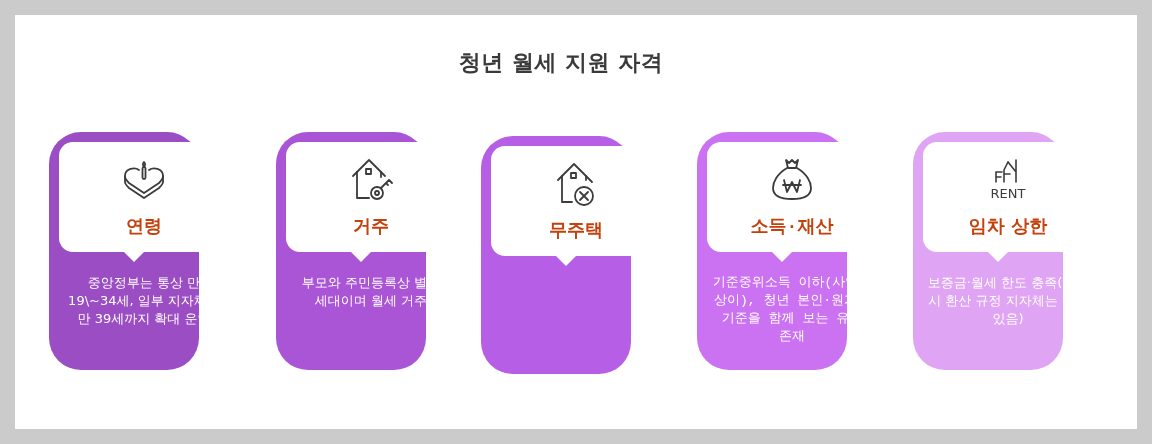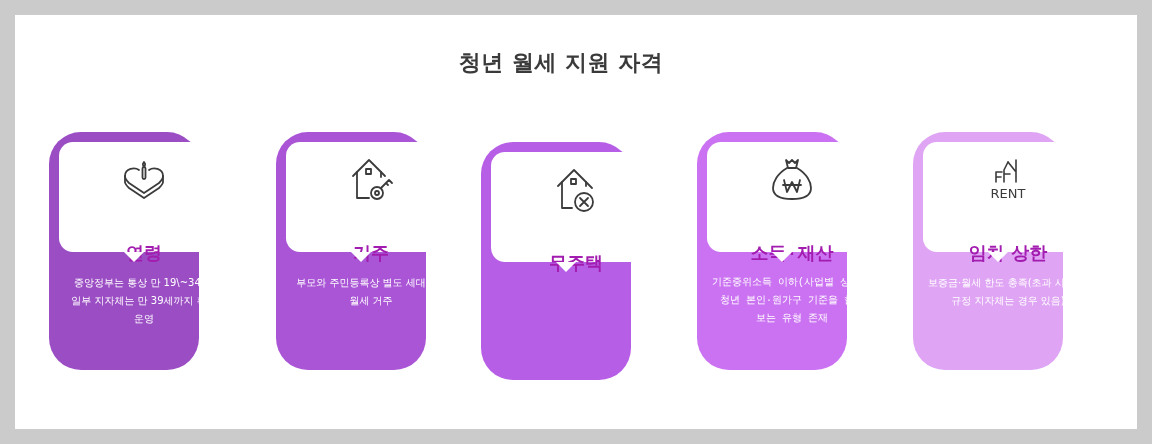--- a/index.html
+++ b/index.html
@@ -41,26 +41,25 @@
     }
     .icon {
       position: absolute; left: 50%; top: 12px;
       transform: translateX(-50%);
       width: 52px; height: 50px;
     }
     .icon svg { width: 52px; height: 50px; display: block; }
     .card-title {
       position: absolute; left: 0; top: 72px; width: 170px;
       text-align: center; font-size: 18px; font-weight: bold;
-      color: #a21caf;
-      margin-top: 27px;
+      color: #c2410c;
     }
     .desc {
       position: absolute; left: 14px; top: 142px; width: 162px;
-      text-align: center; font-size: 10px; line-height: 18px;
+      text-align: center; font-size: 13px; line-height: 18px;
       color: #ffffff; word-break: keep-all;
     }
   </style>
 </head>
 <body>
 
 <div class="canvas"></div>
 
 <div class="title">청년 월세 지원 자격</div>
 
@@ -92,21 +91,21 @@
         <circle cx="32" cy="39" r="2"></circle>
         <path d="M36 34 l8 -8 l3 3 M41 29 l2 2"></path>
       </svg>
     </div>
     <div class="card-title">거주</div>
   </div>
   <div class="pointer"></div>
   <div class="desc">부모와 주민등록상 별도 세대이며 월세 거주</div>
 </div>
 
-<div class="card" style="left:481px; top:142px; background:#b75ee6;">
+<div class="card" style="left:481px; top:136px; background:#b75ee6;">
   <div class="panel">
     <div class="icon">
       <svg viewBox="0 0 52 50" fill="none" stroke="#3b3b3b" stroke-width="1.8" stroke-linecap="round" stroke-linejoin="round">
         <path d="M8 22 L24 6 L42 24"></path>
         <path d="M36 18 v4"></path>
         <path d="M12 18 v26 h10"></path>
         <rect x="21" y="15" width="5" height="5"></rect>
         <circle cx="34" cy="38" r="9"></circle>
         <path d="M30 34 l8 8 M38 34 l-8 8"></path>
       </svg>

